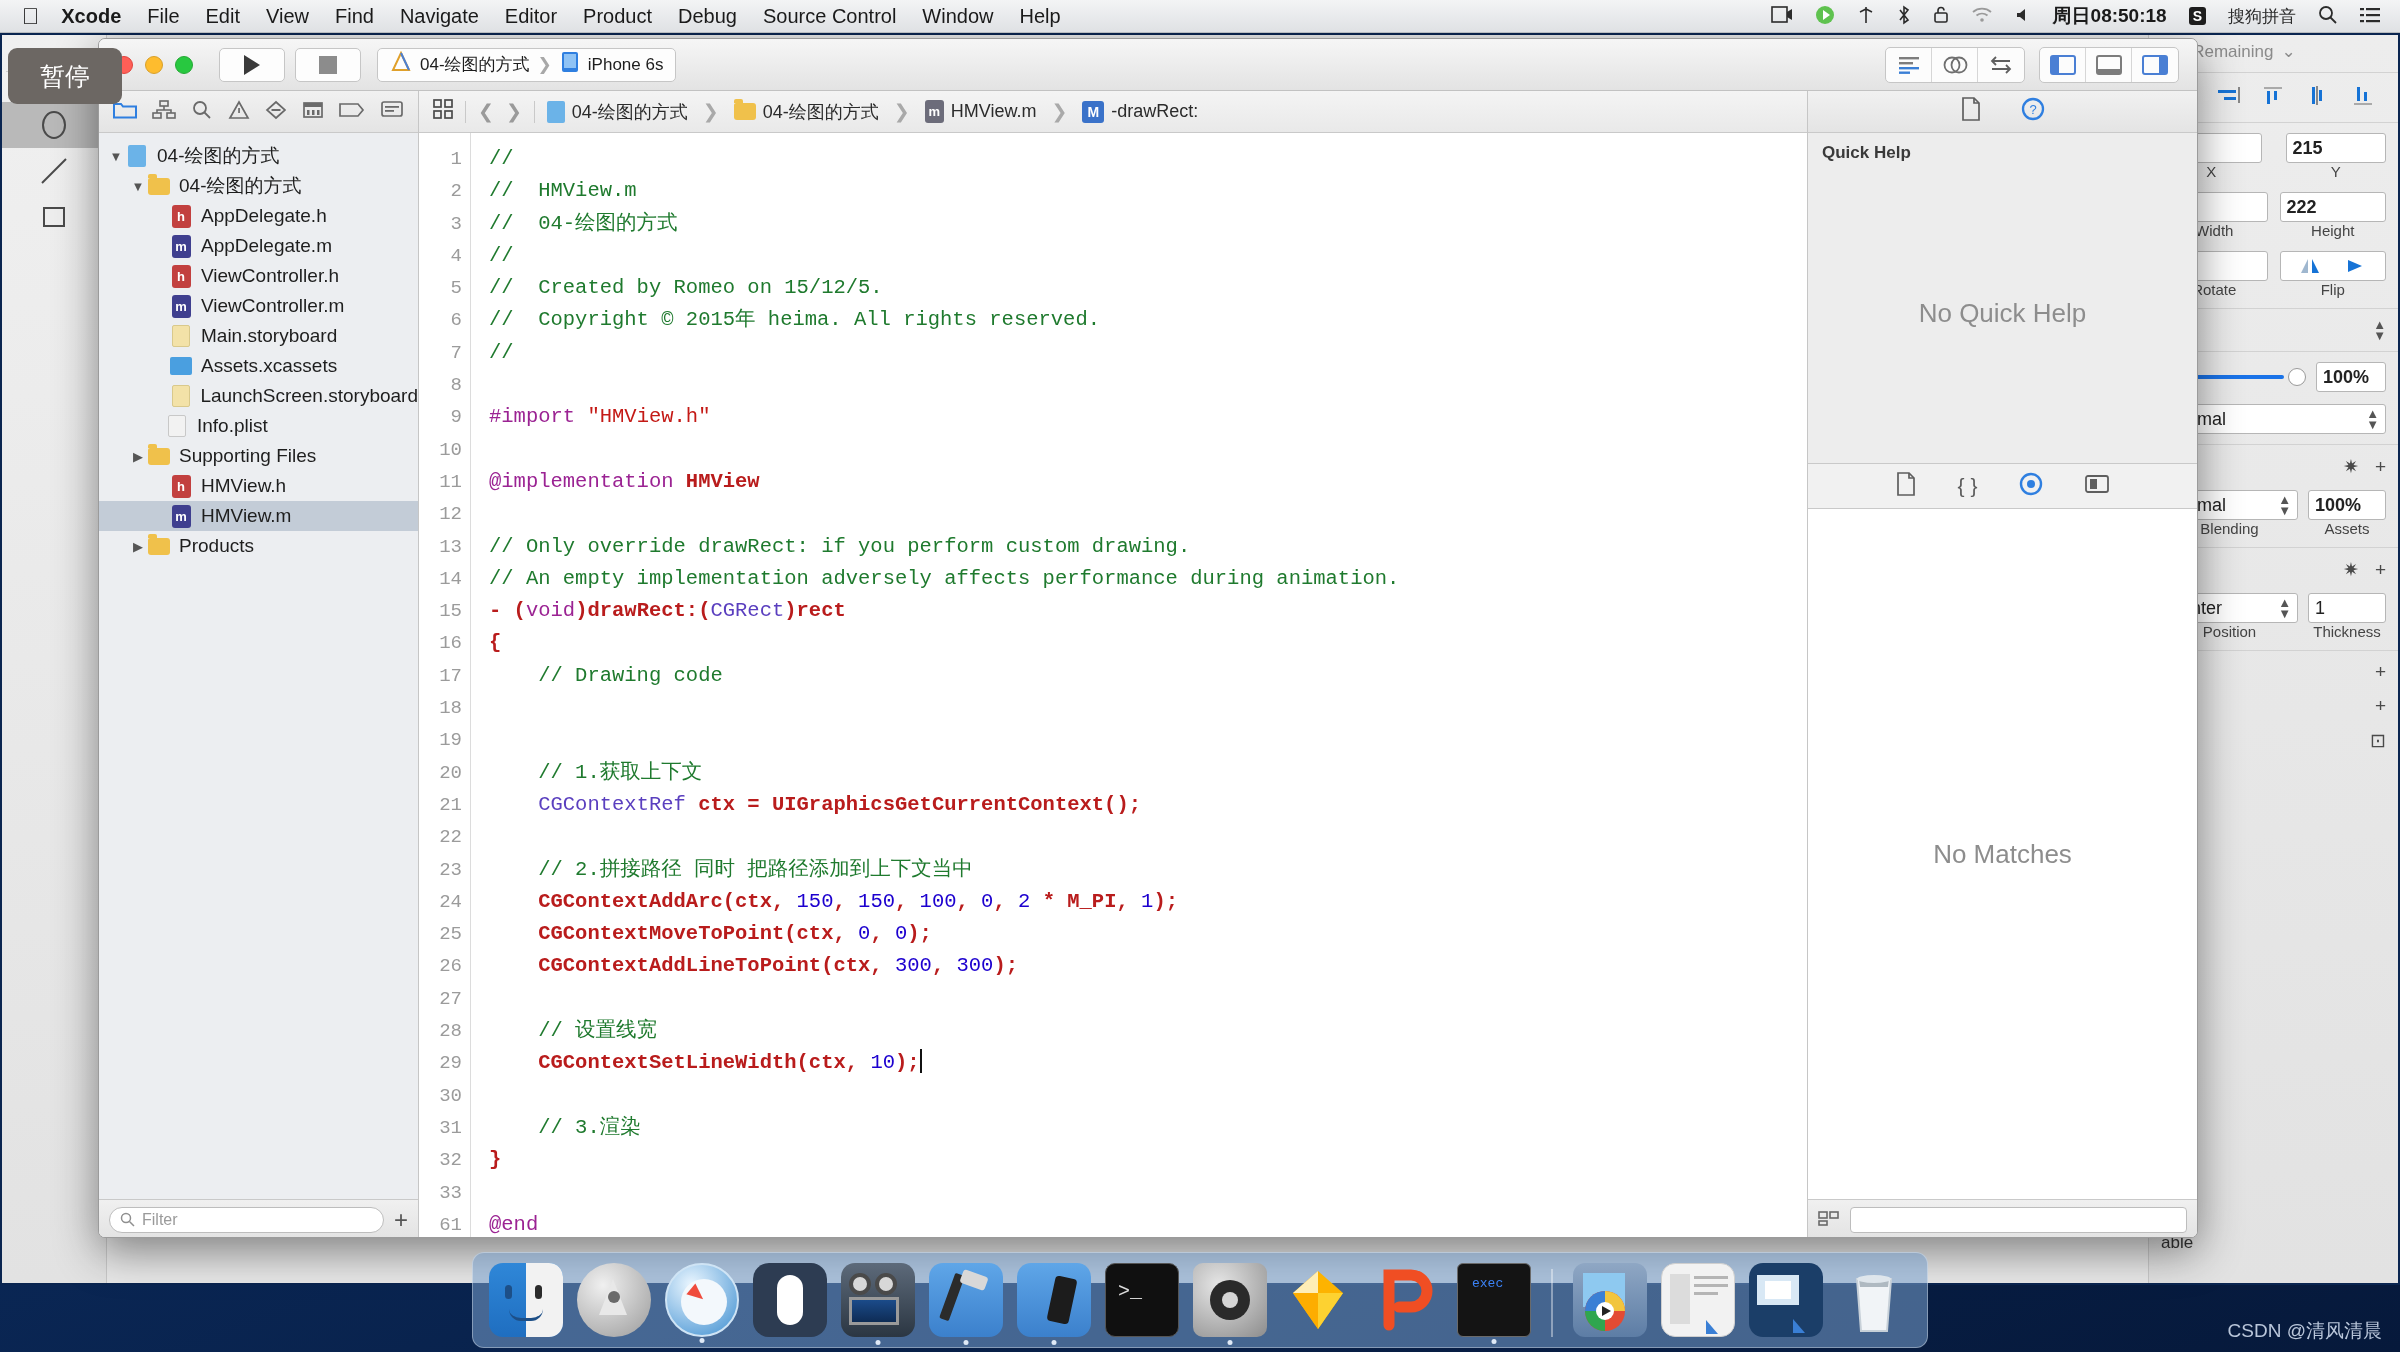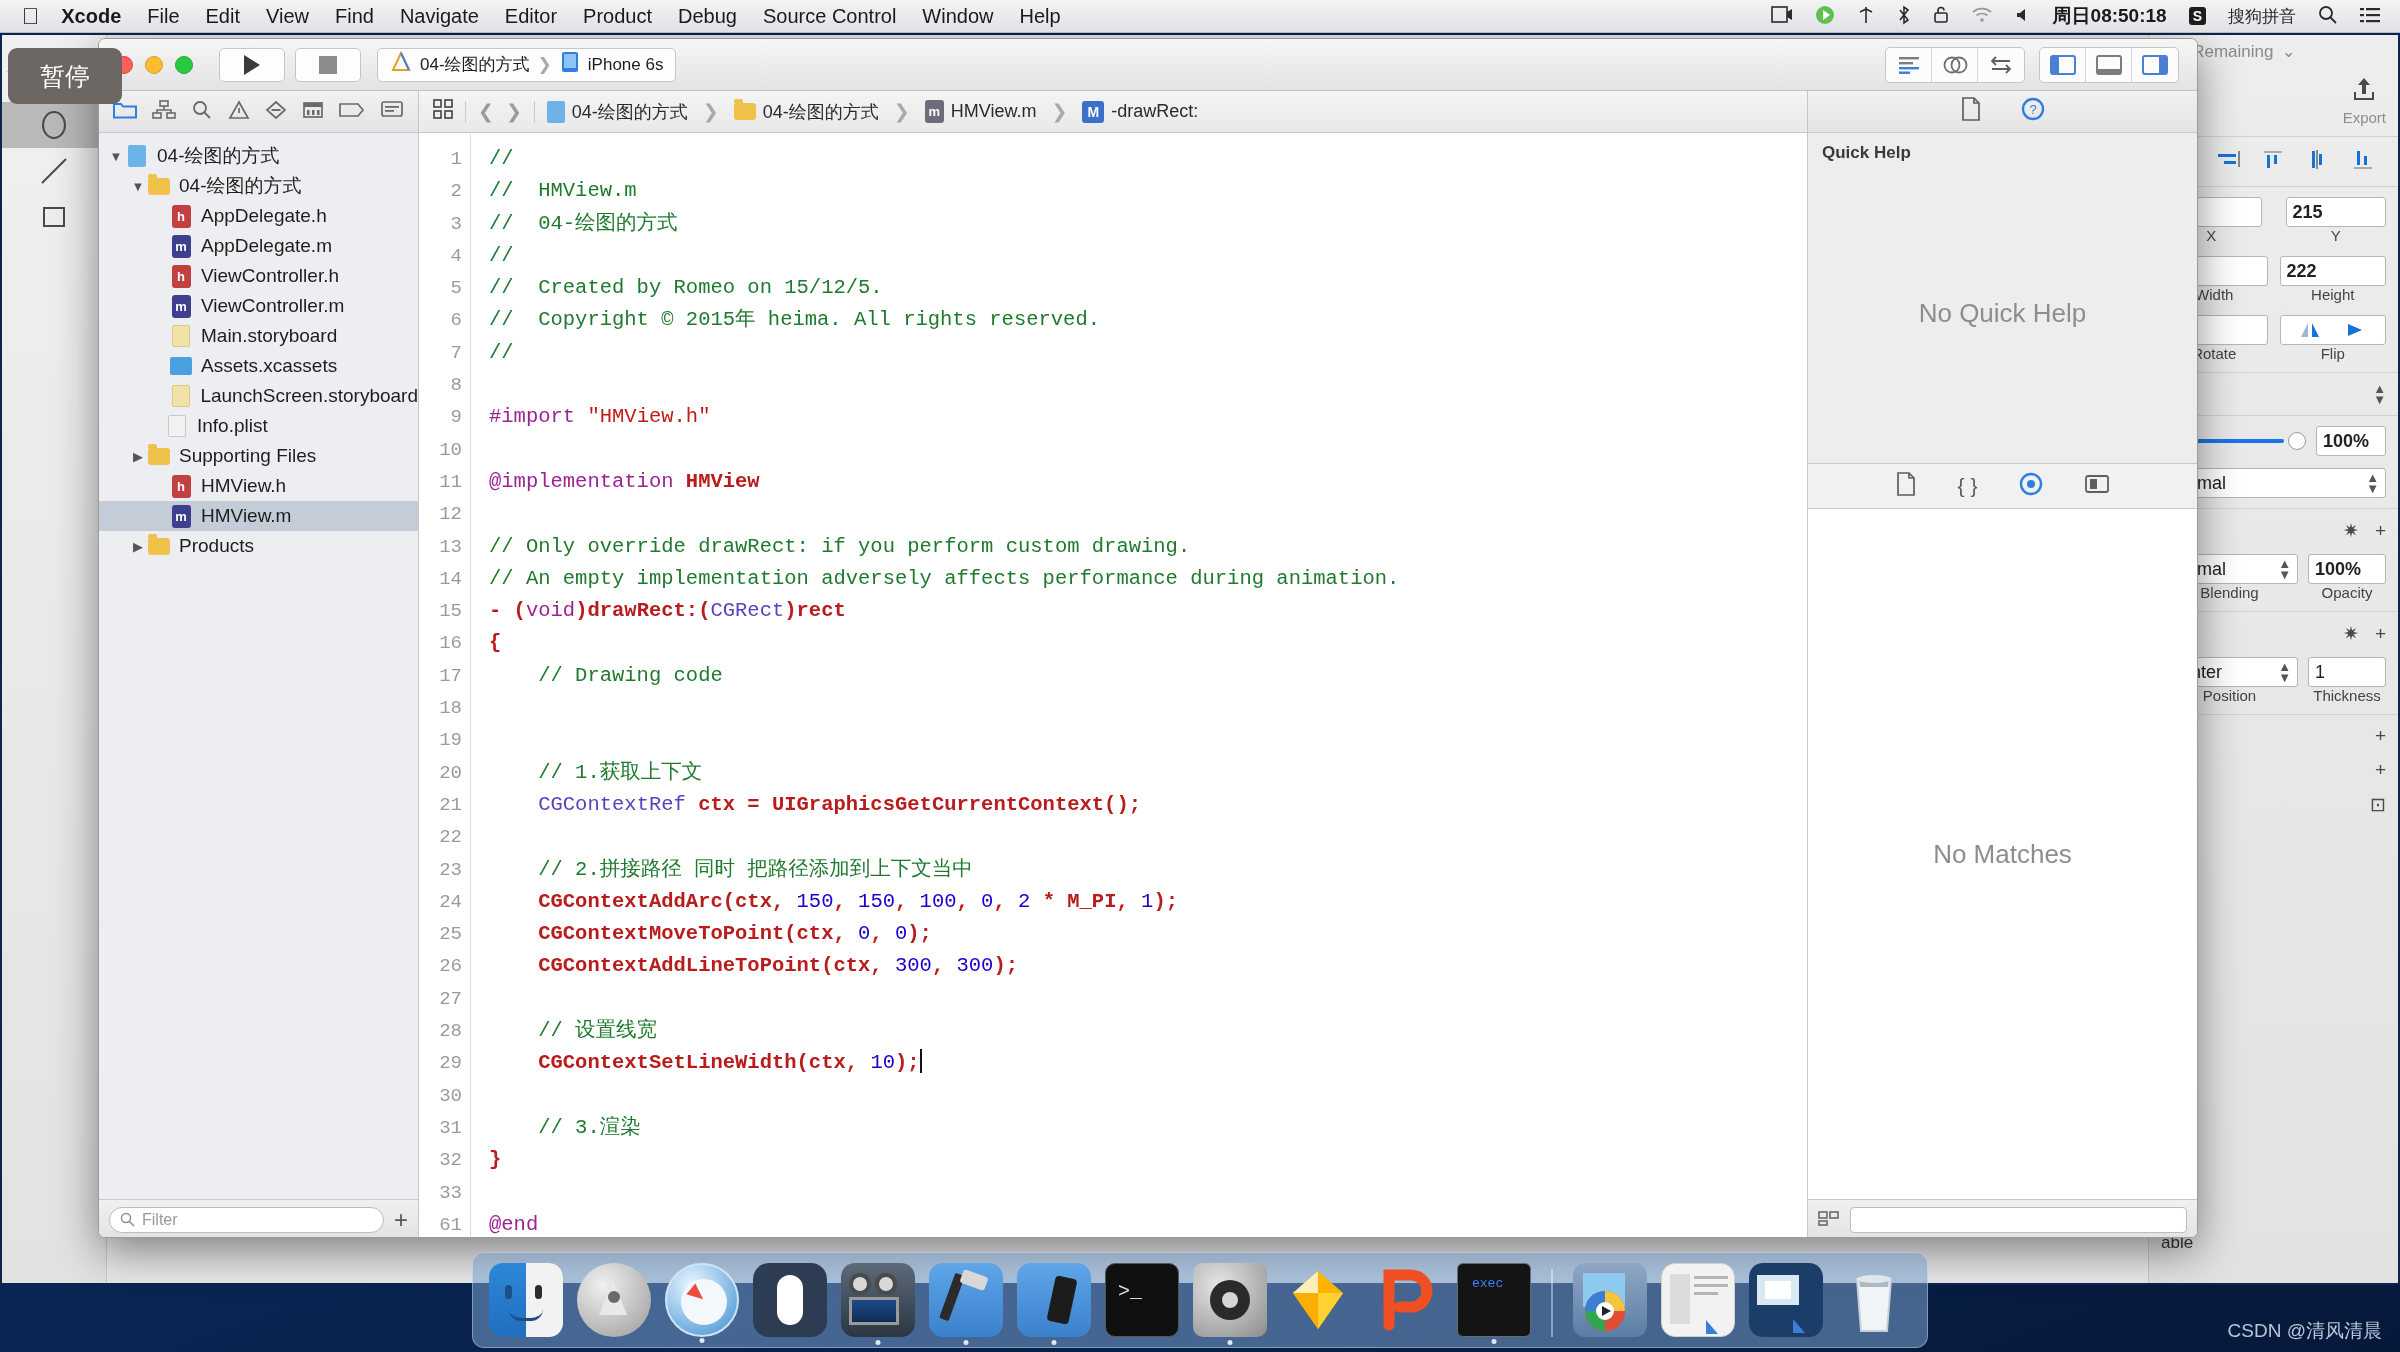--- a/index.html
+++ b/index.html
@@ -262,40 +262,20 @@
       <svg width="30" height="30" viewBox="0 0 30 30">
           <rect x="5" y="6" width="20" height="18" fill="none" stroke="#4a4a4a" stroke-width="2"></rect>
         </svg>
     </div>
   </div>
 
   <div id="bgapp-right">
     <div class="bgr-row" style="gap:8px;color:#8b8b8b;">
       <span>ays Remaining</span>
       <span>⌄</span>
-    </div>
-    <div class="bgr-row" style="justify-content:space-between;align-items:flex-end;">
-      <div style="display:flex;flex-direction:column;align-items:center;">
-        <span>
-          <svg width="34" height="28" viewBox="0 0 34 28">
-              <rect x="2" y="3" width="22" height="18" fill="none" stroke="#555" stroke-width="2"></rect>
-              <path d="M27 14 l5 0 -2.5 5 z" fill="#555"></path>
-            </svg>
-        </span>
-        <span class="bgr-cap" style="color:#9a9a9a">ew</span>
-      </div>
-      <div style="display:flex;flex-direction:column;align-items:center;">
-        <span>
-          <svg width="30" height="30" viewBox="0 0 30 30">
-              <path d="M15 4 l6 7 h-4 v9 h-4 v-9 h-4 z" fill="#4a4a4a"></path>
-              <path d="M6 18 v7 h18 v-7" fill="none" stroke="#4a4a4a" stroke-width="2"></path>
-            </svg>
-        </span>
-        <span class="bgr-cap" style="color:#8d8d8d">Export</span>
-      </div>
     </div>
     <div class="bgr-sep"></div>
     <div class="bgr-row" style="justify-content:space-around;">
       <span class="bgr-icobtn blue-seg">
         <svg width="28" height="24" viewBox="0 0 28 24">
             <rect x="3" y="7" width="22" height="3" fill="#1673d6"></rect>
             <rect x="3" y="14" width="14" height="3" fill="#1673d6"></rect>
           </svg>
       </span>
       <span class="bgr-icobtn blue-seg">
@@ -392,21 +372,21 @@
     <div class="bgr-row" style="gap:10px;">
       <div style="flex:1;">
         <div class="bgr-field" style="justify-content:space-between;font-weight:normal;">
           <span>Normal</span>
           <span class="stepper">▲<br>▼</span>
         </div>
         <div class="bgr-cap">Blending</div>
       </div>
       <div style="width:78px;">
         <div class="bgr-field">100%</div>
-        <div class="bgr-cap">Opacity</div>
+        <div class="bgr-cap">Assets</div>
       </div>
     </div>
     <div class="bgr-sep"></div>
     <div class="bgr-row" style="justify-content:flex-end;gap:16px;">
       <span class="bgr-icobtn">✷</span>
       <span class="bgr-icobtn">+</span>
     </div>
     <div class="bgr-row" style="gap:10px;">
       <div style="flex:1;">
         <div class="bgr-field" style="justify-content:space-between;font-weight:normal;">

